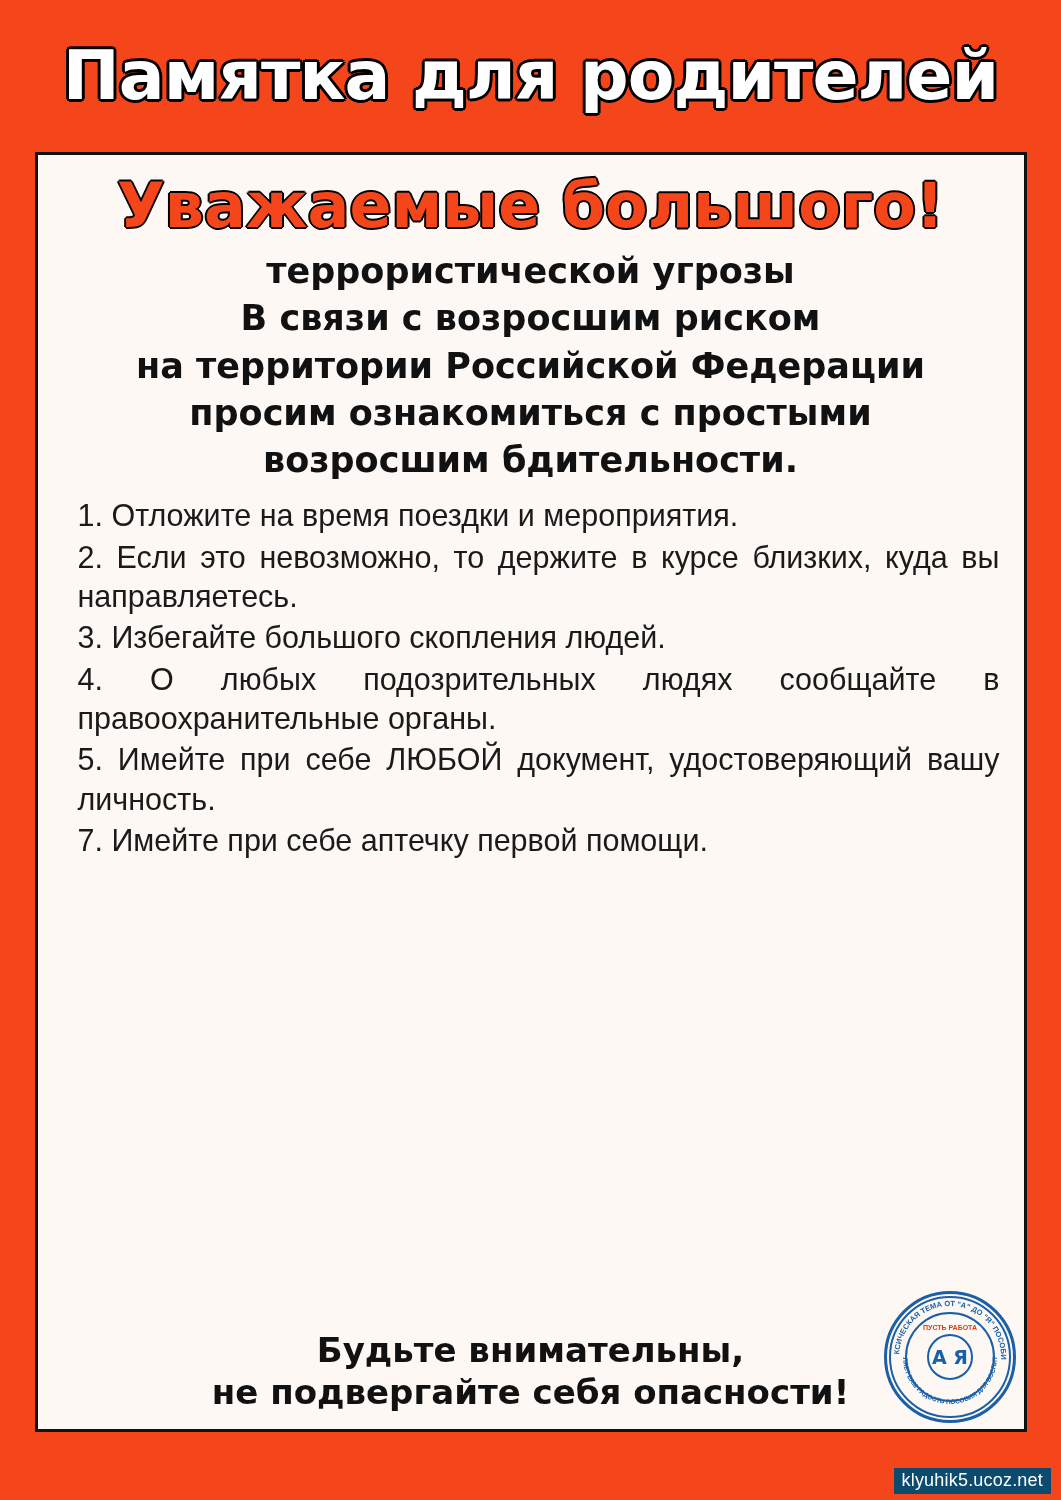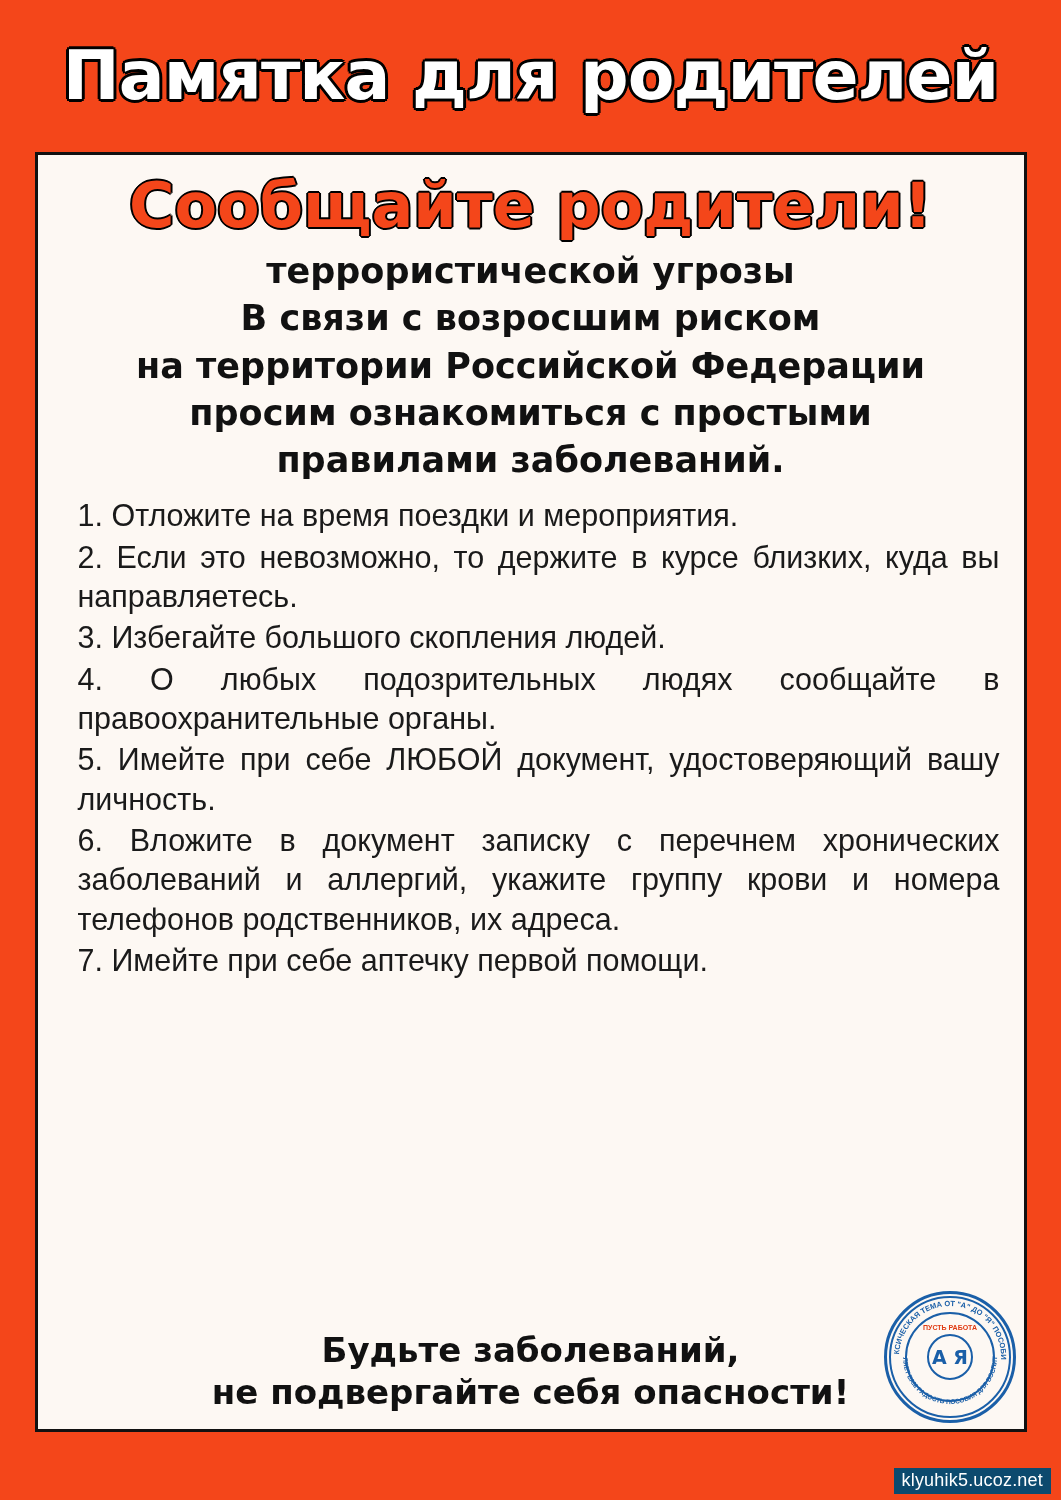--- a/index.html
+++ b/index.html
@@ -145,42 +145,41 @@
 <body>
 
 <div class="poster">
 
   <div class="banner">
     <div class="banner-title">Памятка для родителей</div>
   </div>
 
   <div class="card">
 
-    <div class="headline">Сообщайте родители!</div>
+    <div class="headline">Уважаемые большого!</div>
 
     <div class="lead">
       <div>террористической угрозы</div>
       <div>В связи с возросшим риском</div>
       <div>на территории Российской Федерации</div>
       <div>просим ознакомиться с простыми</div>
-      <div>правилами заболеваний.</div>
+      <div>возросшим бдительности.</div>
     </div>
 
     <div class="rules">
       <p class="rule">1.  Отложите на время поездки и мероприятия.</p>
       <p class="rule">2.  Если это невозможно, то держите в курсе близких, куда вы направляетесь.</p>
       <p class="rule">3. Избегайте большого скопления людей.</p>
       <p class="rule">4. О любых подозрительных людях сообщайте в правоохранительные органы.</p>
       <p class="rule">5. Имейте при себе ЛЮБОЙ документ, удостоверяющий вашу личность.</p>
-      <p class="rule">6. Вложите в документ записку с перечнем хронических заболеваний и аллергий, укажите группу крови и номера телефонов родственников, их адреса.</p>
       <p class="rule">7. Имейте при себе аптечку первой помощи.</p>
     </div>
 
     <div class="footer">
-      <div>Будьте заболеваний,</div>
+      <div>Будьте внимательны,</div>
       <div>не подвергайте себя опасности!</div>
     </div>
 
     <div class="stamp">
       <svg width="126" height="126" viewBox="0 0 126 126" xmlns="http://www.w3.org/2000/svg">
         <defs>
           <path id="arcTop" d="M 12,63 A 51,51 0 0 1 114,63"></path>
           <path id="arcBottom" d="M 16,63 A 47,47 0 0 0 110,63"></path>
         </defs>
         <circle cx="63" cy="63" r="60" fill="none" stroke="#1a5fa8" stroke-width="2"></circle>

